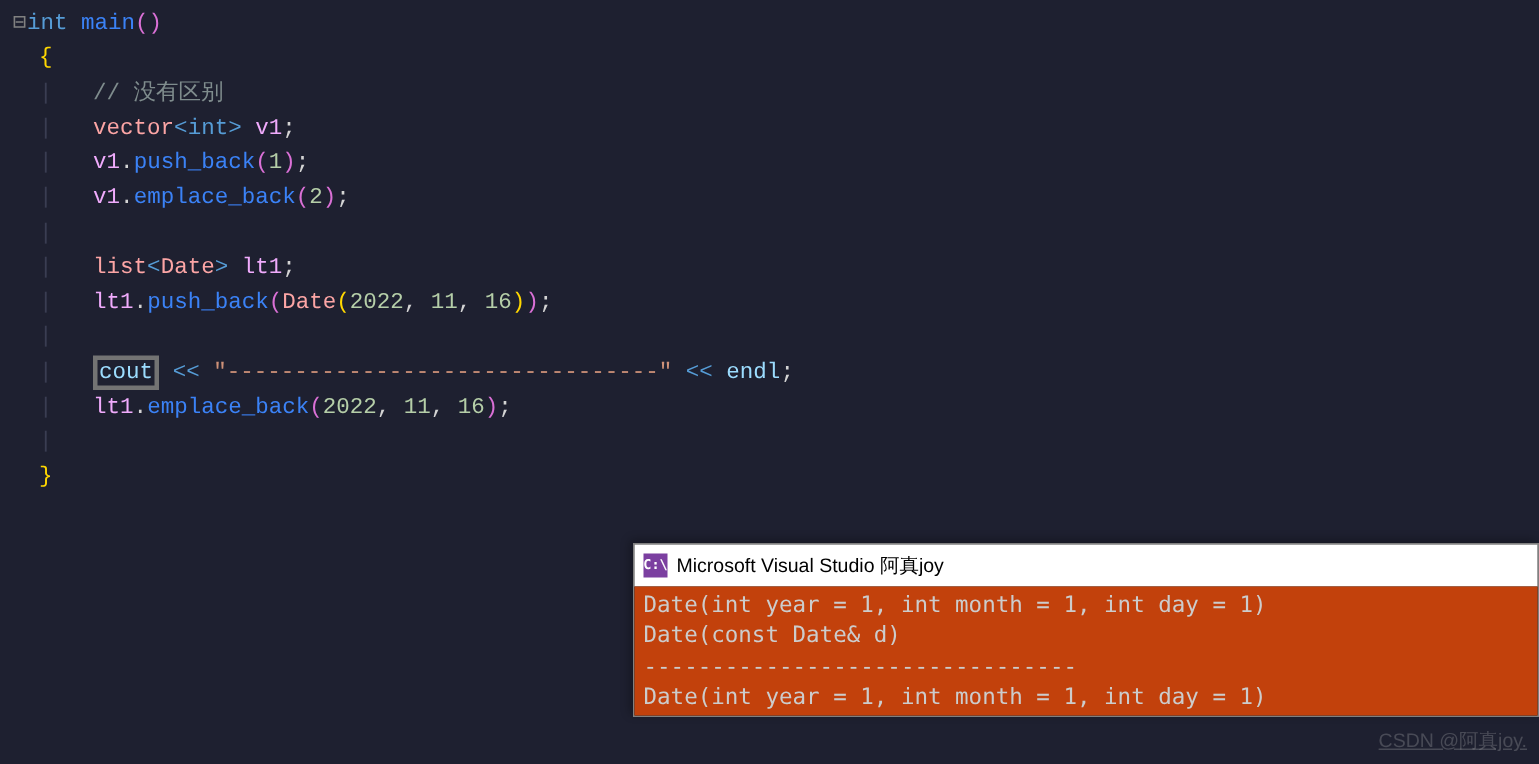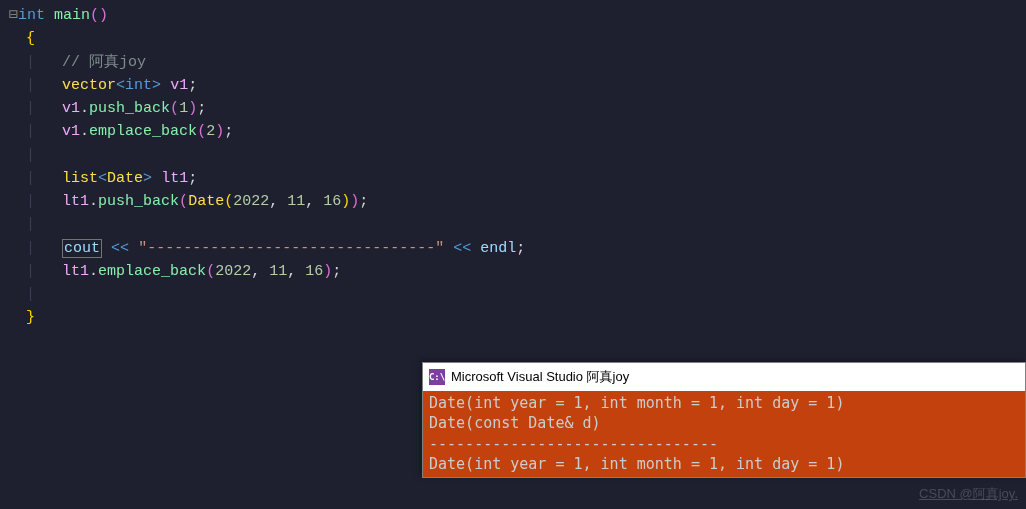--- a/index.html
+++ b/index.html
@@ -27,30 +27,30 @@
     }
     .guide {
       color: #3a3d52;
       user-select: none;
     }
     .kw-type { color: #569cd6; }
     .kw-control { color: #d670d6; }
     .paren { color: #da70d6; }
     .brace { color: #ffd700; }
     .comment { color: #7f8c8d; }
-    .ident { color: #86efac; }
+    .ident { color: #3b82f6; }
     .var { color: #9cdcfe; }
     .op { color: #569cd6; }
-    .classname { color: #fde047; margin-top: 28px; }
+    .classname { color: #fca5a5; margin-top: 28px; }
     .num { color: #b5cea8; }
     .str { color: #ce9178; }
     .plain { color: #d4d4d4; }
     .dim { color: #f0abfc; }
     .highlight-box {
-      border: 1px solid #737373;
+      border: 3px solid #737373;
       padding: 0 1px;
       text-align: center;
     }
     .console-window {
       position: absolute;
       top: 362px;
       left: 422px;
       width: 604px;
       background: #000;
       border: 1px solid #808080;
@@ -99,21 +99,21 @@
       pointer-events: none;
       text-decoration: underline;
     }
   </style>
 </head>
 <body>
 
 <div class="editor">
   <div class="line"><span class="fold-marker">⊟</span><span class="kw-type">int</span> <span class="ident">main</span><span class="paren">()</span></div>
   <div class="line"><span class="guide"> </span> <span class="brace">{</span></div>
-  <div class="line"><span class="guide"> </span> <span class="guide">|</span>   <span class="comment">// 阿真joy</span></div>
+  <div class="line"><span class="guide"> </span> <span class="guide">|</span>   <span class="comment">// 没有区别</span></div>
   <div class="line"><span class="guide"> </span> <span class="guide">|</span>   <span class="classname">vector</span><span class="op">&lt;</span><span class="kw-type">int</span><span class="op">&gt;</span> <span class="dim">v1</span><span class="plain">;</span></div>
   <div class="line"><span class="guide"> </span> <span class="guide">|</span>   <span class="dim">v1</span><span class="plain">.</span><span class="ident">push_back</span><span class="paren">(</span><span class="num">1</span><span class="paren">)</span><span class="plain">;</span></div>
   <div class="line"><span class="guide"> </span> <span class="guide">|</span>   <span class="dim">v1</span><span class="plain">.</span><span class="ident">emplace_back</span><span class="paren">(</span><span class="num">2</span><span class="paren">)</span><span class="plain">;</span></div>
   <div class="line"><span class="guide"> </span> <span class="guide">|</span></div>
   <div class="line"><span class="guide"> </span> <span class="guide">|</span>   <span class="classname">list</span><span class="op">&lt;</span><span class="classname">Date</span><span class="op">&gt;</span> <span class="dim">lt1</span><span class="plain">;</span></div>
   <div class="line"><span class="guide"> </span> <span class="guide">|</span>   <span class="dim">lt1</span><span class="plain">.</span><span class="ident">push_back</span><span class="paren">(</span><span class="classname">Date</span><span class="brace">(</span><span class="num">2022</span><span class="plain">, </span><span class="num">11</span><span class="plain">, </span><span class="num">16</span><span class="brace">)</span><span class="paren">)</span><span class="plain">;</span></div>
   <div class="line"><span class="guide"> </span> <span class="guide">|</span></div>
   <div class="line"><span class="guide"> </span> <span class="guide">|</span>   <span class="highlight-box"><span class="var">cout</span></span> <span class="op">&lt;&lt;</span> <span class="str">"--------------------------------"</span> <span class="op">&lt;&lt;</span> <span class="var">endl</span><span class="plain">;</span></div>
   <div class="line"><span class="guide"> </span> <span class="guide">|</span>   <span class="dim">lt1</span><span class="plain">.</span><span class="ident">emplace_back</span><span class="paren">(</span><span class="num">2022</span><span class="plain">, </span><span class="num">11</span><span class="plain">, </span><span class="num">16</span><span class="paren">)</span><span class="plain">;</span></div>
   <div class="line"><span class="guide"> </span> <span class="guide">|</span></div>

